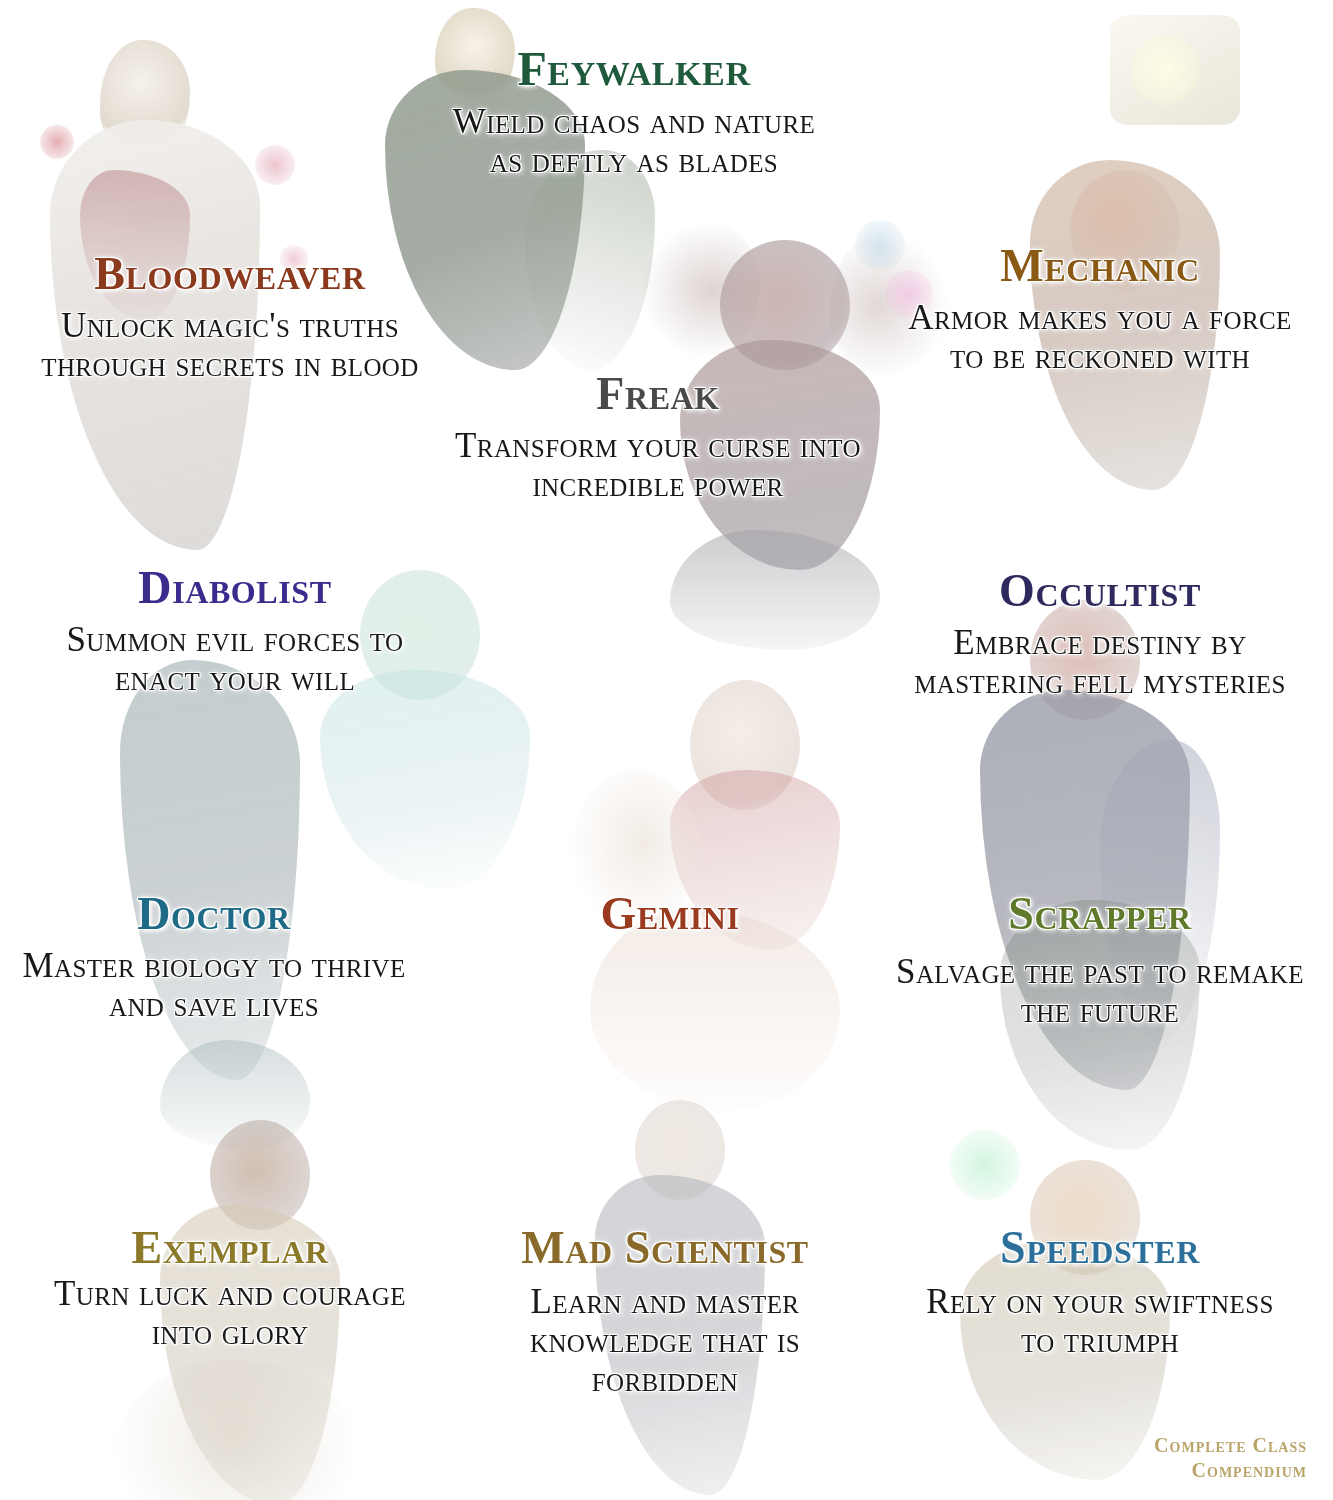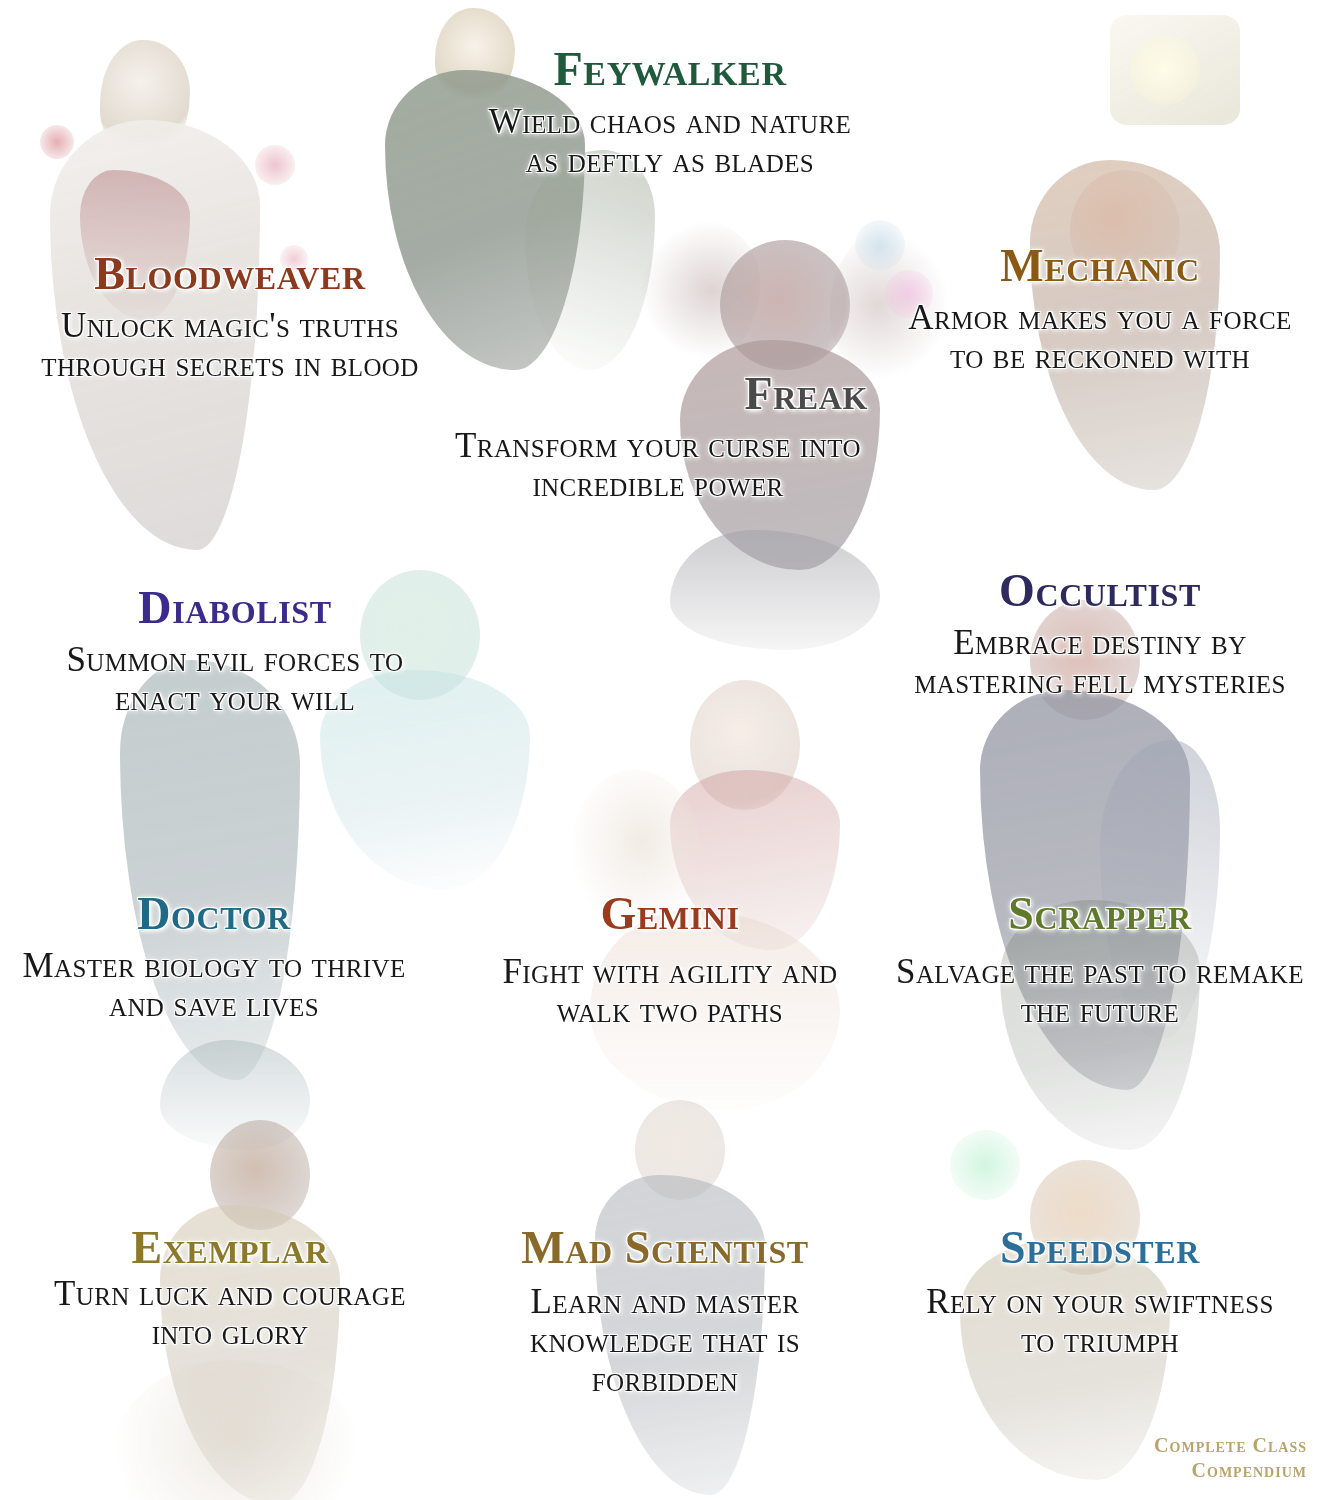--- a/index.html
+++ b/index.html
@@ -153,58 +153,57 @@
   <div class="blob" style="left:95px;top:10px;width:90px;height:100px;background:radial-gradient(circle at 45% 45%,rgba(225,210,195,0.85),rgba(170,150,135,0.4) 70%,rgba(170,150,135,0));border-radius:50%;"></div>
   <div class="blob" style="left:55px;top:85px;width:170px;height:320px;background:linear-gradient(170deg,rgba(120,125,135,0.6),rgba(85,90,100,0.45) 55%,rgba(110,115,125,0.18));border-radius:38% 62% 32% 68% / 20% 22% 78% 80%;"></div>
 </div>
 
 <div class="art" style="left:910px;top:1120px;width:320px;height:380px;">
   <div class="blob" style="left:120px;top:40px;width:110px;height:115px;background:radial-gradient(circle at 45% 45%,rgba(215,175,130,0.8),rgba(160,125,90,0.4) 70%,rgba(160,125,90,0));border-radius:50%;"></div>
   <div class="blob" style="left:50px;top:120px;width:210px;height:240px;background:linear-gradient(170deg,rgba(160,140,95,0.55),rgba(120,105,75,0.35) 60%,rgba(140,125,95,0.12));border-radius:45% 55% 35% 65% / 30% 28% 72% 70%;"></div>
   <div class="blob" style="left:40px;top:10px;width:70px;height:70px;background:radial-gradient(circle,rgba(140,230,175,0.7),rgba(140,230,175,0));border-radius:50%;"></div>
 </div>
 
-<div class="entry" style="left:460px;top:42px;width:420px;">
+<div class="entry" style="left:424px;top:42px;width:420px;">
   <span class="title" style="color:#1f5a3c;font-size:48px;">Feywalker</span>
   <span class="desc" style="font-size:35px;margin-top:6px;padding:0 26px;">Wield chaos and nature as deftly as blades</span>
 </div>
 
 <div class="entry" style="left:20px;top:248px;width:420px;">
   <span class="title" style="color:#8c3a1e;font-size:46px;">Bloodweaver</span>
   <span class="desc" style="font-size:35px;margin-top:6px;padding:0 14px;">Unlock magic's truths through secrets in blood</span>
 </div>
 
 <div class="entry" style="left:890px;top:240px;width:420px;">
   <span class="title" style="color:#8a5a14;font-size:46px;">Mechanic</span>
   <span class="desc" style="font-size:35px;margin-top:6px;padding:0 18px;">Armor makes you a force to be reckoned with</span>
 </div>
 
 <div class="entry" style="left:448px;top:368px;width:420px;">
-  <span class="title" style="color:#4a4a4a;font-size:46px;text-align:right;">Freak</span>
+  <span class="title" style="color:#4a4a4a;font-size:46px;">Freak</span>
   <span class="desc" style="font-size:35px;margin-top:6px;padding:0 6px;">Transform your curse into incredible power</span>
 </div>
 
 <div class="entry" style="left:30px;top:562px;width:410px;">
-  <span class="title" style="color:#3b2b8c;font-size:46px;margin-top:20px;">Diabolist</span>
+  <span class="title" style="color:#3b2b8c;font-size:46px;">Diabolist</span>
   <span class="desc" style="font-size:35px;margin-top:6px;padding:0 18px;">Summon evil forces to enact your will</span>
 </div>
 
 <div class="entry" style="left:890px;top:565px;width:420px;">
   <span class="title" style="color:#2e2a5e;font-size:46px;">Occultist</span>
   <span class="desc" style="font-size:35px;margin-top:6px;padding:0 8px;">Embrace destiny by mastering fell mysteries</span>
 </div>
 
 <div class="entry" style="left:4px;top:888px;width:420px;">
   <span class="title" style="color:#1f6a86;font-size:46px;">Doctor</span>
   <span class="desc" style="font-size:35px;margin-top:6px;padding:0 8px;">Master biology to thrive and save lives</span>
 </div>
 
 <div class="entry" style="left:460px;top:888px;width:420px;">
   <span class="title" style="color:#9a3b20;font-size:46px;">Gemini</span>
-  <span class="desc" style="font-size:35px;margin-top:12px;padding:0 6px;">Fight with agility and walk two paths</span>
 </div>
 
 <div class="entry" style="left:890px;top:888px;width:420px;">
   <span class="title" style="color:#5e7a2a;font-size:46px;">Scrapper</span>
   <span class="desc" style="font-size:35px;margin-top:12px;padding:0 6px;">Salvage the past to remake the future</span>
 </div>
 
 <div class="entry" style="left:20px;top:1222px;width:420px;">
   <span class="title" style="color:#8c7a2a;font-size:46px;">Exemplar</span>
   <span class="desc" style="font-size:35px;margin-top:0;padding:0 18px;">Turn luck and courage into glory</span>

